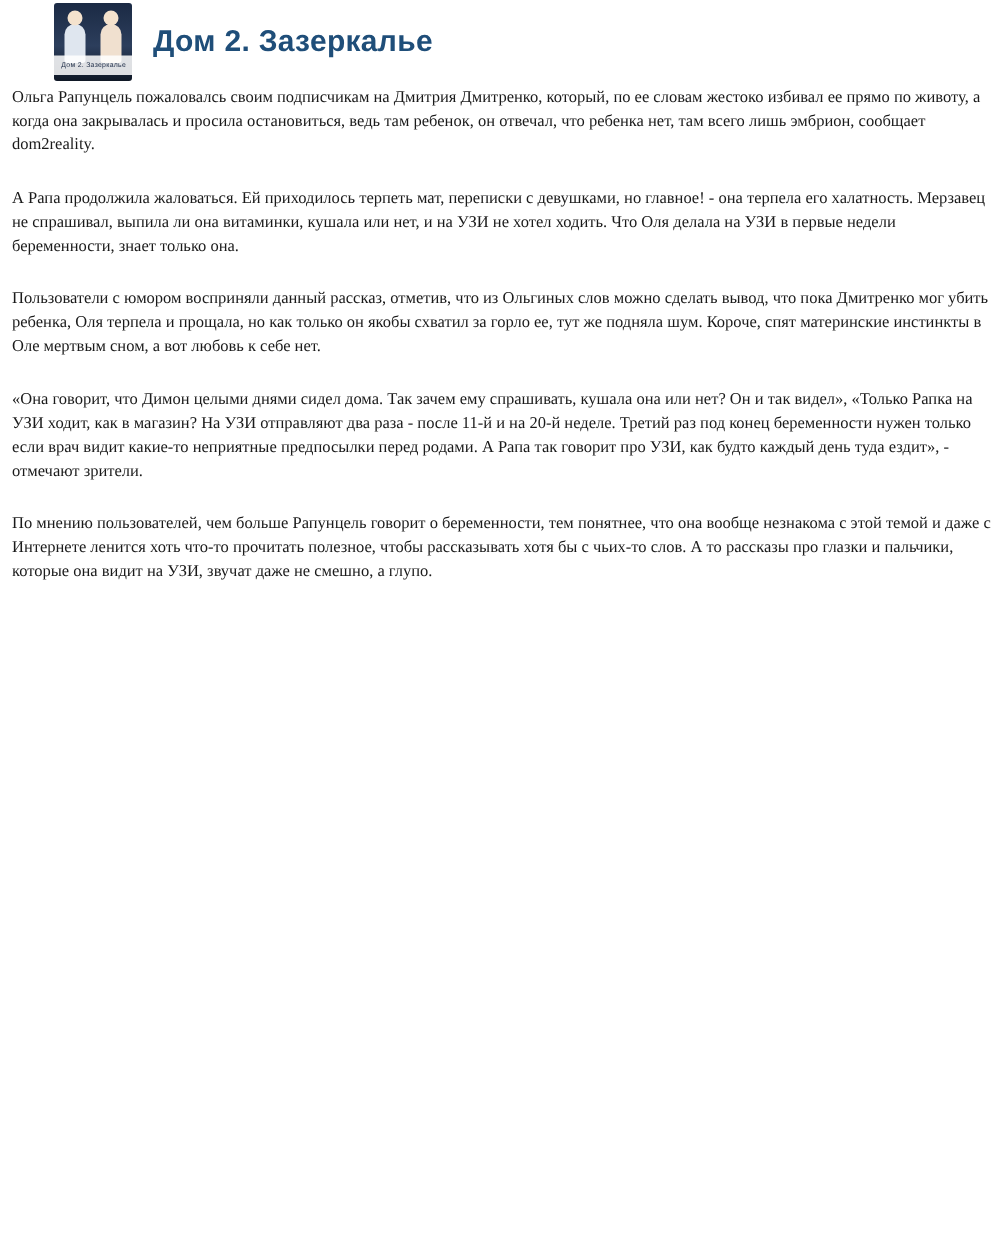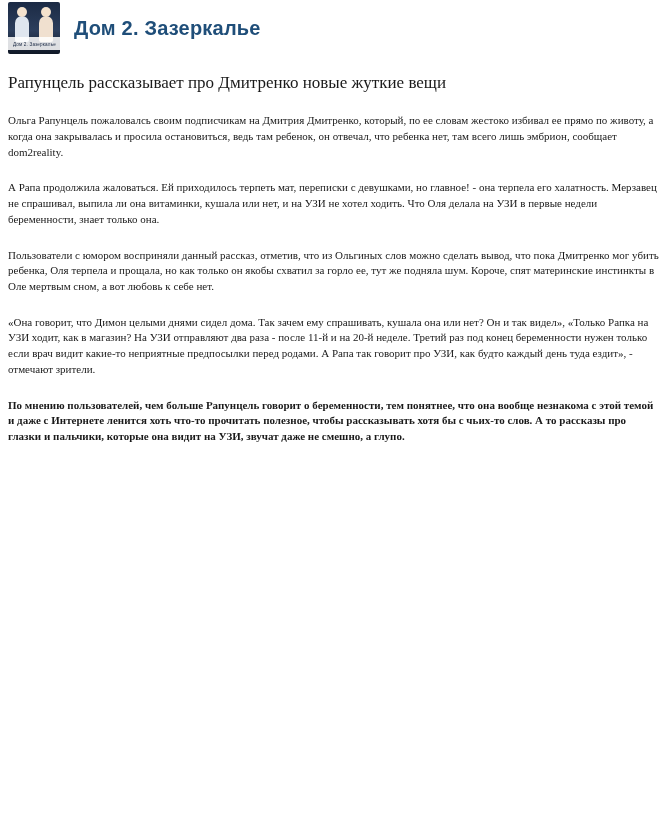--- a/index.html
+++ b/index.html
@@ -23,20 +23,21 @@
     position: relative;
   }
 
   
   .site-header {
     display: flex;
     align-items: center;
     gap: 14px;
     padding: 6px 8px 8px 8px;
     height: 58px;
+    margin-left: 28px;
   }
   .logo {
     width: 52px;
     height: 52px;
     flex: 0 0 52px;
     border-radius: 2px;
     position: relative;
     overflow: hidden;
     background: linear-gradient(180deg, #1b2a44 0%, #2c3e5c 55%, #101826 100%);
   }
@@ -97,40 +98,39 @@
     line-height: 1.25;
     font-weight: normal;
   }
   .article p {
     font-size: 11px;
     line-height: 1.43;
     margin: 0 0 20px 0;
     color: #1a1a1a;
     text-align: left;
   }
-  .article p:last-child { margin-bottom: 4px; font-weight: bold; }
+  .article p:last-child { margin-bottom: 4px; }
 </style>
 </head>
 <body>
 
 <div class="page">
 
   <div class="site-header">
     <div class="logo">
       <div class="fig left"></div>
       <div class="fig right"></div>
       <div class="banner">
         <span>Дом 2. Зазеркалье</span>
       </div>
     </div>
     <div class="site-title">Дом 2. Зазеркалье</div>
   </div>
 
   <div class="article">
-    <h1 class="headline">Рапунцель рассказывает про Дмитренко новые жуткие вещи</h1>
 
     <p>Ольга Рапунцель пожаловалсь своим подписчикам на Дмитрия Дмитренко, который, по ее словам жестоко избивал ее прямо по животу, а когда она закрывалась и просила остановиться, ведь там ребенок, он отвечал, что ребенка нет, там всего лишь эмбрион, сообщает dom2reality.</p>
     <p>А Рапа продолжила жаловаться. Ей приходилось терпеть мат, переписки с девушками, но главное! - она терпела его халатность. Мерзавец не спрашивал, выпила ли она витаминки, кушала или нет, и на УЗИ не хотел ходить. Что Оля делала на УЗИ в первые недели беременности, знает только она.</p>
     <p>Пользователи с юмором восприняли данный рассказ, отметив, что из Ольгиных слов можно сделать вывод, что пока Дмитренко мог убить ребенка, Оля терпела и прощала, но как только он якобы схватил за горло ее, тут же подняла шум. Короче, спят материнские инстинкты в Оле мертвым сном, а вот любовь к себе нет.</p>
     <p>«Она говорит, что Димон целыми днями сидел дома. Так зачем ему спрашивать, кушала она или нет? Он и так видел», «Только Рапка на УЗИ ходит, как в магазин? На УЗИ отправляют два раза - после 11-й и на 20-й неделе. Третий раз под конец беременности нужен только если врач видит какие-то неприятные предпосылки перед родами. А Рапа так говорит про УЗИ, как будто каждый день туда ездит», - отмечают зрители.</p>
     <p>По мнению пользователей, чем больше Рапунцель говорит о беременности, тем понятнее, что она вообще незнакома с этой темой и даже с Интернете ленится хоть что-то прочитать полезное, чтобы рассказывать хотя бы с чьих-то слов. А то рассказы про глазки и пальчики, которые она видит на УЗИ, звучат даже не смешно, а глупо.</p>
   </div>
 
 </div>
 

